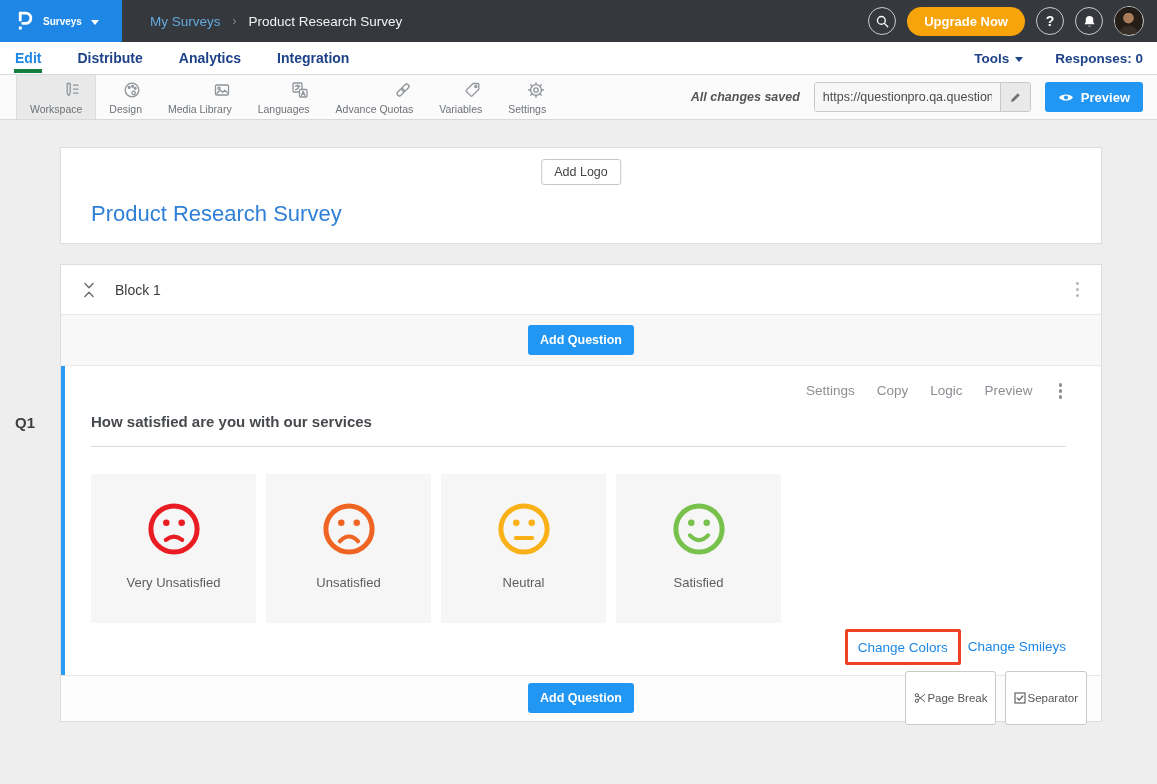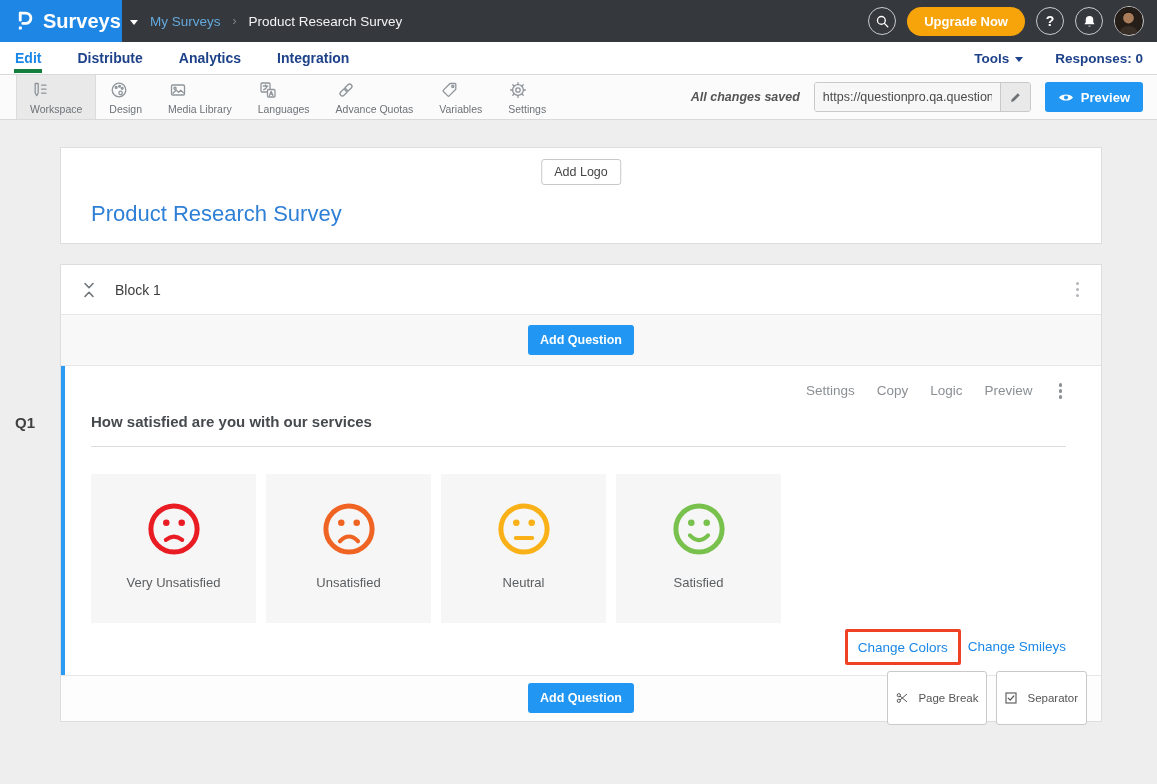--- a/index.html
+++ b/index.html
@@ -4,21 +4,21 @@
 <style>
   * { margin:0; padding:0; box-sizing:border-box; }
   html,body { width:1157px; height:784px; overflow:hidden; background:#eeeeee;
     font-family:"Liberation Sans", sans-serif; }
 
   
   .topbar { height:42px; background:#35383d; display:flex; align-items:center; }
   .brand { width:122px; height:42px; background:#1e87e5; display:flex; align-items:center;
     padding:0 10px 0 14px; gap:9px; cursor:pointer; }
   .brand-logo { width:20px; height:22px; flex:none; }
-  .brand-name { color:#fff; font-size:20px; font-weight:700; }
+  .brand-name { color:#fff; font-size:10px; font-weight:700; }
   .caret-down { width:0; height:0; border-left:4px solid transparent; border-right:4px solid transparent;
     border-top:5px solid #fff; margin-top:2px; }
   .crumbs { display:flex; align-items:center; gap:12px; margin-left:28px; font-size:13.5px; }
   .crumb-link { color:#64a9dd; cursor:pointer; }
   .crumb-sep { color:#85898f; font-size:12px; }
   .crumb-current { color:#f2f3f4; }
   .top-right { margin-left:auto; display:flex; align-items:center; gap:11px; padding-right:13px; }
   .circle-btn { width:28px; height:28px; border:1.5px solid #c9cbcd; border-radius:50%;
     display:flex; align-items:center; justify-content:center; color:#fff; font-size:14px;
     font-weight:700; cursor:pointer; }
@@ -35,21 +35,21 @@
   .subnav-tab.active { color:#1b87e6; border-bottom:4px solid #15803d; padding-bottom:3px; }
   .subnav-right { margin-left:auto; display:flex; align-items:center; gap:32px; }
   .tools { font-size:13.5px; font-weight:700; color:#1d4289; display:flex; align-items:center;
     gap:6px; cursor:pointer; }
   .tools .caret-down { border-top-color:#1d4289; }
   .responses { font-size:13.5px; font-weight:700; color:#1d4289; }
 
   
   .toolbar { height:45px; background:#fbfbfb; border-bottom:1px solid #d9d9d9; display:flex;
     align-items:stretch; padding-left:16px; }
-  .tool-item { display:flex; flex-direction:column; align-items:flex-start; justify-content:center;
+  .tool-item { display:flex; flex-direction:column; align-items:flex-end; justify-content:center;
     gap:3px; padding:0 13px; cursor:pointer; color:#6d7277; font-size:10.5px; white-space:nowrap; }
   .tool-item svg { stroke:#8f959b; fill:none; stroke-width:1.3; stroke-linecap:round; stroke-linejoin:round; }
   .tool-item.active { background:#e9e9e9; border-left:1px solid #dcdcdc; border-right:1px solid #dcdcdc; }
   .toolbar-right { margin-left:auto; display:flex; align-items:center; gap:14px; padding-right:14px; }
   .saved { font-size:12.5px; font-style:italic; font-weight:700; color:#555; }
   .url-box { display:flex; align-items:stretch; height:30px; border:1px solid #c9c9c9;
     border-radius:3px; overflow:hidden; background:#f7f7f7; }
   .url-input { width:185px; border:none; outline:none; background:#f7f7f7; padding:0 8px;
     font-size:12.5px; color:#4a4a4a; font-family:"Liberation Sans", sans-serif; }
   .url-edit { width:30px; background:#e9e9e9; border-left:1px solid #c9c9c9; display:flex;
@@ -106,21 +106,21 @@
   .toggle { position:relative; width:36px; height:14px; background:#cfcfcf; border-radius:7px;
     margin-left:16px; cursor:pointer; }
   .toggle .knob { position:absolute; left:-2px; top:-3px; width:20px; height:20px; border-radius:50%;
     background:#fafafa; border:1px solid #d2d2d2; box-shadow:0 1px 2px rgba(0,0,0,.25); }
   .trash { margin-left:auto; cursor:pointer; }
 
   .bottom-strip { border-top:1px solid #e7e7e7; height:46px; display:flex; align-items:center;
     justify-content:center; position:relative; background:#fdfdfd; }
   .strip-right { position:absolute; right:14px; top:50%; transform:translateY(-50%);
     display:flex; gap:9px; }
-  .mini-btn { display:flex; align-items:center; gap:10px; background:#fff; border:1px solid #c9c9c9;
+  .mini-btn { display:flex; align-items:center; gap:1px; background:#fff; border:1px solid #c9c9c9;
     border-radius:3px; padding:20px 8px; font-size:11.5px; color:#555; cursor:pointer; }
 </style>
 </head>
 <body>
 
 <div class="topbar">
   <div class="brand">
     <svg class="brand-logo" viewBox="0 0 24 26">
       <path d="M7.5 3.5 H14 a6.2 6.2 0 0 1 0 12.4 H10.5" stroke="#fff" stroke-width="3.4" fill="none" stroke-linecap="round"></path>
       <path d="M7.5 3.5 V12" stroke="#fff" stroke-width="3.4" fill="none" stroke-linecap="round"></path>

